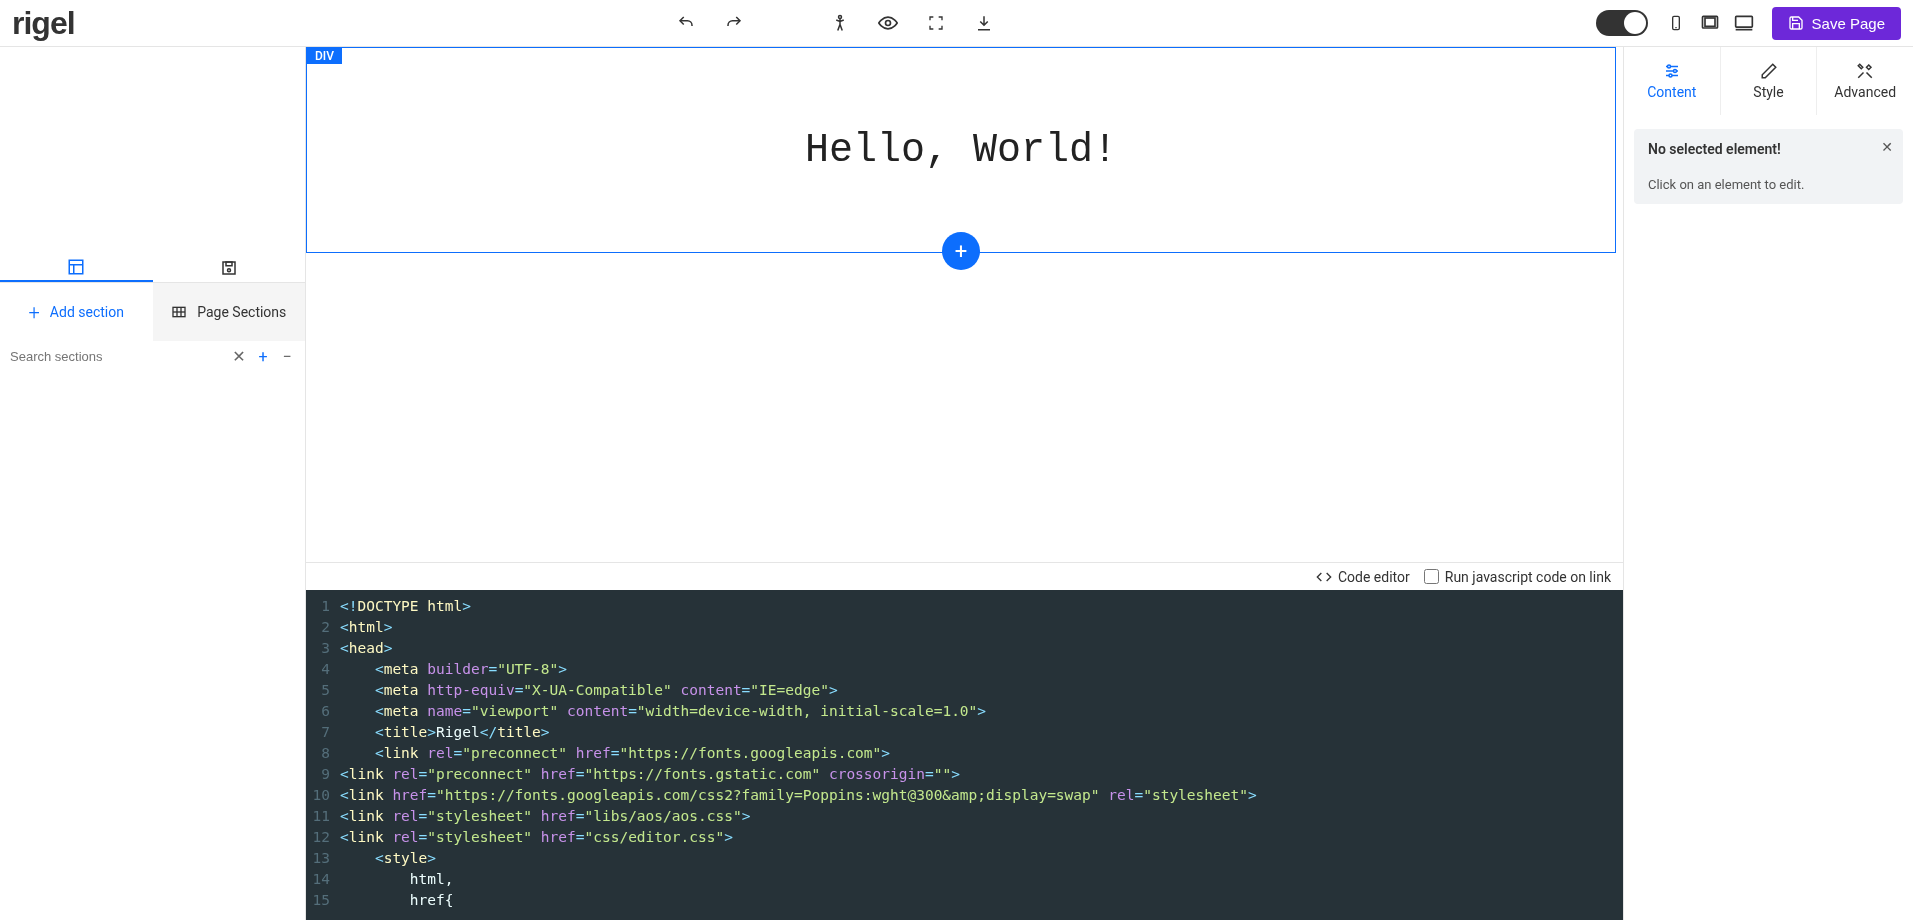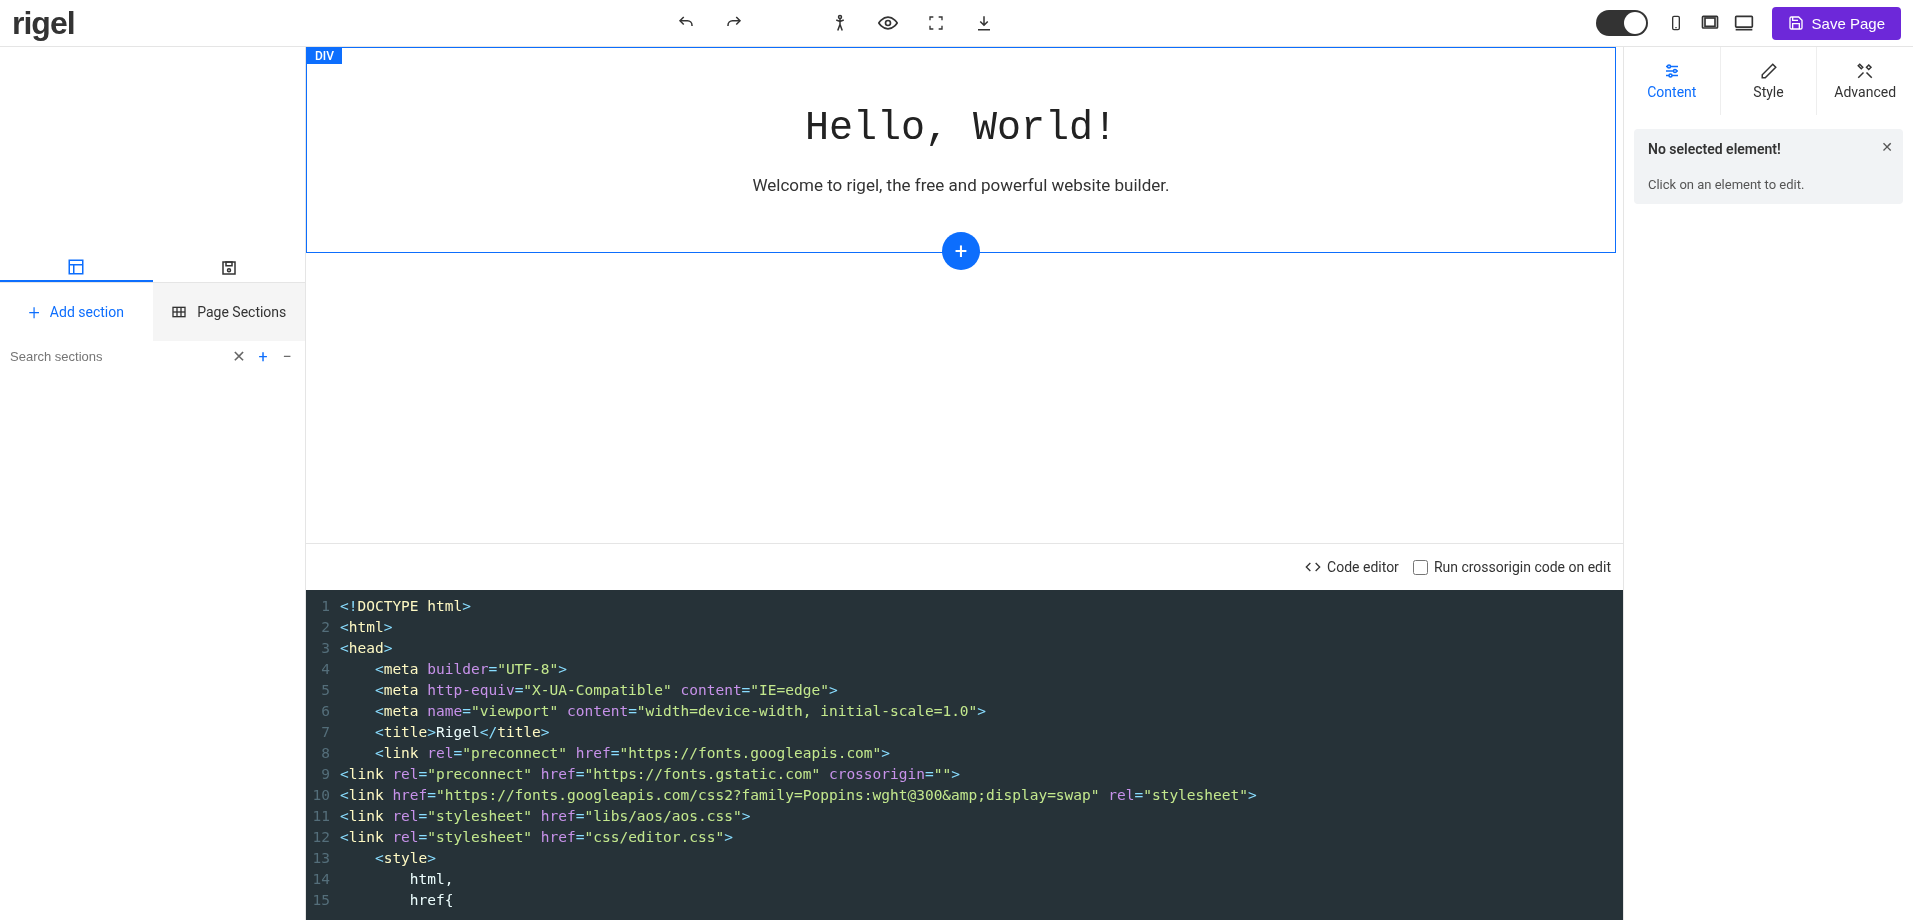--- a/index.html
+++ b/index.html
@@ -27,21 +27,21 @@
 .search-row input { flex:1; border:none; outline:none; font-size:13px; color:#666; }
 .search-row .act { cursor:pointer; color:#666; font-size:16px; width:16px; text-align:center; }
 .search-row .plus { color:#0d6efd; }
 .canvas-col { flex:1; display:flex; flex-direction:column; position:relative; min-width:0; }
 .canvas-area { flex:1; position:relative; overflow:hidden; }
 .div-label { position:absolute; top:0; left:0; background:#0d6efd; color:#fff; font-size:12px; padding:1px 8px; font-weight:500; z-index:2;}
 .sel-box { position:absolute; top:0; left:0; right:7px; height:206px; border:1px solid #0d6efd; display:flex; flex-direction:column; align-items:center; justify-content:center; gap:24px; }
 .hello { font-size:40px; font-weight:400; color:#222; font-family: Liberation Mono, monospace;}
 .welcome { font-size:17px; color:#333; }
 .add-circle { position:absolute; left:50%; bottom:-18px; transform:translateX(-50%); width:38px; height:38px; background:#0d6efd; border-radius:50%; display:flex; align-items:center; justify-content:center; color:#fff; font-size:22px; cursor:pointer;}
-.code-bar { height:47px; border-top:1px solid #e5e5e5; display:flex; align-items:center; justify-content:flex-end; gap:14px; padding:0 12px; background:#fff; font-size:14px;}
+.code-bar { height:28px; border-top:1px solid #e5e5e5; display:flex; align-items:center; justify-content:flex-end; gap:14px; padding:0 12px; background:#fff; font-size:14px;}
 .code-bar .cb-entry { display:flex; align-items:center; gap:6px; }
 .code-bar input[type=checkbox]{ width:15px;height:15px;}
 .editor { flex:0 0 330px; background:#263238; color:#c3cee3; font-family:"Consolas","Menlo",monospace; font-size:14.5px; overflow:auto; padding:6px 0;}
 .editor .line { display:flex; white-space:pre; line-height:21px;}
 .editor .gutter { width:34px; text-align:right; color:#546e7a; padding-right:10px; flex-shrink:0;}
 .tag { color:#fef9c3;} .attr{color:#c792ea;} .str{color:#c3e88d;} .punct{color:#89ddff;} .plain{color:#eeffff;}
 .right-panel { width:290px; border-left:1px solid #e5e5e5; display:flex; flex-direction:column; background:#fff;}
 .rp-tabs { display:flex; height:68px; }
 .rp-tab { flex:1; display:flex; flex-direction:column; align-items:center; justify-content:center; gap:4px; font-size:14px; cursor:pointer; color:#333;}
 .rp-tab.active { color:#0d6efd; }
@@ -167,35 +167,34 @@
       <span class="act plus">+</span>
       <span class="act">−</span>
     </div>
   </div>
 
   <div class="canvas-col">
     <div class="canvas-area">
       <div class="sel-box">
         <div class="div-label">DIV</div>
         <div class="hello">Hello, World!</div>
-        <div class="welcome">Welcome to rigel, the free and powerful website builder.</div>
         <div class="add-circle">+</div>
       </div>
     </div>
     <div class="code-bar">
       <div class="cb-entry">
         <svg width="16" height="16" viewBox="0 0 24 24" fill="none" stroke="#333" stroke-width="2">
             <polyline points="16 18 22 12 16 6"></polyline>
             <polyline points="8 6 2 12 8 18"></polyline>
           </svg>
         <span>Code editor</span>
       </div>
       <div class="cb-entry">
         <input type="checkbox" style="">
-        <span>Run crossorigin code on edit</span>
+        <span>Run javascript code on link</span>
       </div>
     </div>
     <div class="editor" id="editor">
         <div class="line"><span class="gutter">1</span><span><span class="punct">&lt;!</span><span class="tag">DOCTYPE html</span><span class="punct">&gt;</span></span></div>
         <div class="line"><span class="gutter">2</span><span><span class="punct">&lt;</span><span class="tag">html</span><span class="punct">&gt;</span></span></div>
         <div class="line"><span class="gutter">3</span><span><span class="punct">&lt;</span><span class="tag">head</span><span class="punct">&gt;</span></span></div>
         <div class="line"><span class="gutter">4</span><span><span class="plain">    </span><span class="punct">&lt;</span><span class="tag">meta</span><span class="plain"> </span><span class="attr">builder</span><span class="punct">=</span><span class="str">"UTF-8"</span><span class="punct">&gt;</span></span></div>
         <div class="line"><span class="gutter">5</span><span><span class="plain">    </span><span class="punct">&lt;</span><span class="tag">meta</span><span class="plain"> </span><span class="attr">http-equiv</span><span class="punct">=</span><span class="str">"X-UA-Compatible"</span><span class="plain"> </span><span class="attr">content</span><span class="punct">=</span><span class="str">"IE=edge"</span><span class="punct">&gt;</span></span></div>
         <div class="line"><span class="gutter">6</span><span><span class="plain">    </span><span class="punct">&lt;</span><span class="tag">meta</span><span class="plain"> </span><span class="attr">name</span><span class="punct">=</span><span class="str">"viewport"</span><span class="plain"> </span><span class="attr">content</span><span class="punct">=</span><span class="str">"width=device-width, initial-scale=1.0"</span><span class="punct">&gt;</span></span></div>
         <div class="line"><span class="gutter">7</span><span><span class="plain">    </span><span class="punct">&lt;</span><span class="tag">title</span><span class="punct">&gt;</span><span class="plain">Rigel</span><span class="punct">&lt;/</span><span class="tag">title</span><span class="punct">&gt;</span></span></div>

